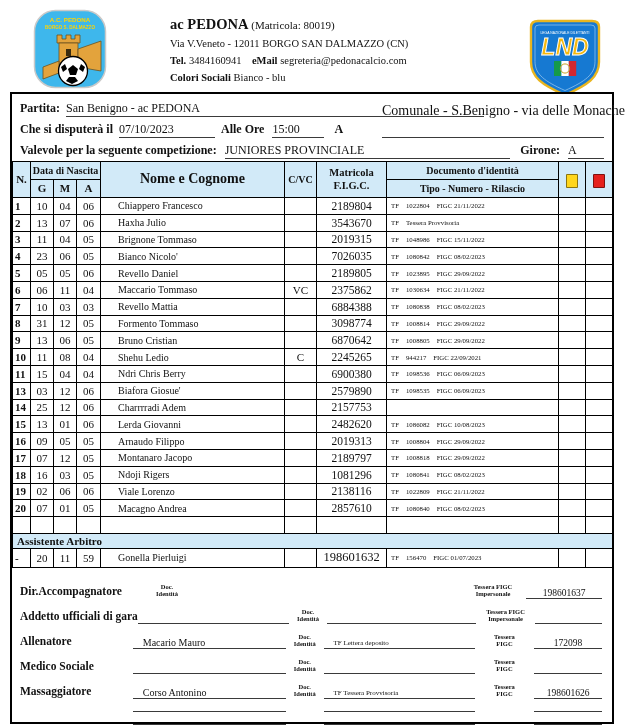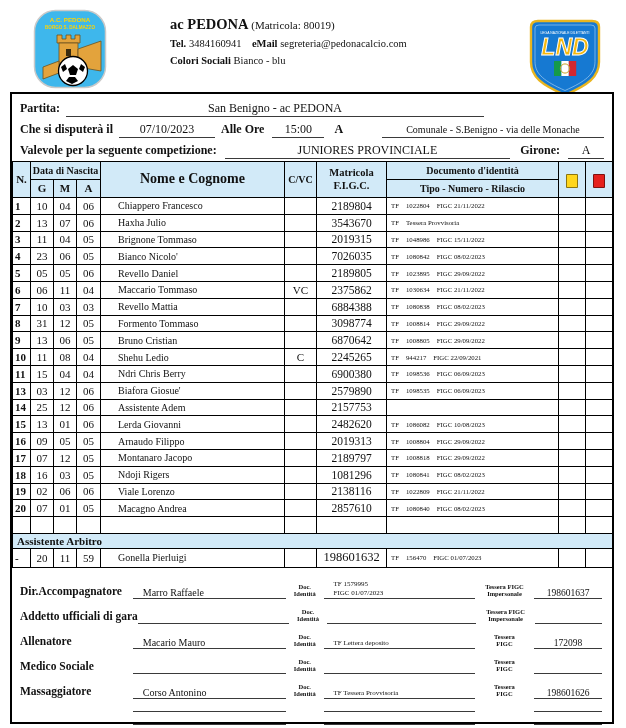--- a/index.html
+++ b/index.html
@@ -16,26 +16,26 @@
   .club-name  { font-size:14.5px; font-weight:bold; }
   .b { font-weight:bold; }
 
   
   .doc-box { position:absolute; left:10px; top:92px; width:604px; height:632px; border:2px solid #000; background:#fff; }
 
   
   .match-section { padding:2px 8px 0 8px; }
   .m-line { display:flex; align-items:flex-end; height:21px; font-size:12px; }
   .lbl { font-weight:bold; white-space:nowrap; padding-bottom:1px; }
-  .u { border-bottom:1px solid #3a3a3a; text-align:center; white-space:nowrap; }
+  .u { border-bottom:1px solid #3a3a3a; white-space:nowrap; }
   .partita-u { flex:1; margin:0 120px 0 6px; }
   .date-u { width:96px; margin:0 6px; }
   .time-u { width:52px; margin:0 8px; }
   .at-a { margin:0 10px 0 2px; }
-  .venue-wrap { margin-left:auto; width:222px; font-size:10px; padding-bottom:2px; }
+  .venue-wrap { margin-left:auto; width:222px; font-size:14px; padding-bottom:18px; }
   .comp-u { flex:1; margin:0 10px 0 8px; }
   .girone-u { width:36px; margin-left:8px; }
 
   
   table { width:100%; border-collapse:collapse; table-layout:fixed; margin-top:2px; }
   th, td { border:1px solid #000; overflow:hidden; white-space:nowrap; }
   thead th { background:#d2eaf8; font-size:10px; line-height:1.15; }
   thead tr { height:18px; }
   .th-n { font-size:11px; }
   .th-gma { font-size:11px; }
@@ -92,20 +92,21 @@
           <polygon points="40,56 45,60 43,66 37,66 35,60" fill="#000"></polygon>
           <polygon points="28,58 32,55 34,60 30,63" fill="#000"></polygon>
           <polygon points="52,58 48,55 46,60 50,63" fill="#000"></polygon>
           <polygon points="33,72 36,68 42,68 45,72 39,75" fill="#000"></polygon>
         </g>
       </svg>
     </div>
 
     <div class="club-info">
       <div class="row1"><span class="club-name">ac PEDONA</span> <span>(Matricola: 80019)</span></div>
+      <div>Via V.Veneto - 12011 BORGO SAN DALMAZZO (CN)</div>
       <div><span class="b">Tel.</span> <span>3484160941</span>&nbsp;&nbsp;&nbsp;&nbsp;<span class="b">eMail</span> <span>segreteria@pedonacalcio.com</span></div>
       <div><span class="b">Colori Sociali</span> <span>Bianco - blu</span></div>
     </div>
 
     <div class="lnd-badge">
       <svg width="86" height="84" viewBox="0 0 86 84">
         <path d="M43 81 C20 71 9 63 9 48 V13 Q9 7 16 7 H70 Q77 7 77 13 V48 C77 63 66 71 43 81 Z" fill="#1679d2" stroke="#e9b51f" stroke-width="2.4"></path>
         <path d="M43 76.5 C23 67.5 13 60.5 13 47.5 V14 Q13 11 17 11 H69 Q73 11 73 14 V47.5 C73 60.5 63 67.5 43 76.5 Z" fill="none" stroke="#8ec2ee" stroke-width="0.8"></path>
         <text x="43" y="20" font-size="3.4" fill="#fff" text-anchor="middle" font-family="Liberation Sans, sans-serif">LEGA NAZIONALE DILETTANTI</text>
         <text x="43" y="41" font-size="23" font-weight="bold" font-style="italic" fill="#f5b80e" stroke="#fff" stroke-width="0.9" text-anchor="middle" font-family="Liberation Sans, sans-serif">LND</text>
@@ -323,21 +324,21 @@
     <td class="td-matr">2579890</td>
     <td class="td-doc"><span class="doc-part">TF</span><span class="doc-part">1098535</span><span class="doc-part">FIGC 06/09/2023</span></td>
     <td></td>
     <td></td>
   </tr>
           <tr>
     <td class="td-n">14</td>
     <td class="td-date">25</td>
     <td class="td-date">12</td>
     <td class="td-date">06</td>
-    <td class="td-name">Assistente Adem</td>
+    <td class="td-name">Charrrradi Adem</td>
     <td class="td-cvc"></td>
     <td class="td-matr">2157753</td>
     <td class="td-doc"></td>
     <td></td>
     <td></td>
   </tr>
           <tr>
     <td class="td-n">15</td>
     <td class="td-date">13</td>
     <td class="td-date">01</td>
@@ -437,28 +438,23 @@
     <td class="td-doc"><span class="doc-part">TF</span><span class="doc-part">156470</span><span class="doc-part">FIGC 01/07/2023</span></td>
     <td></td>
     <td></td>
   </tr>
         </tbody>
     </table>
 
     <div class="staff">
         <div class="staff-row">
     <div class="role">Dir.Accompagnatore</div>
-    <div class="s-name">Marro Raffaele</div>
     <div class="mini">
             <div>Doc.</div>
             <div>Identità</div>
-          </div>
-    <div class="s-doc">
-            <div>TF   1579995</div>
-            <div>FIGC 01/07/2023</div>
           </div>
     <div class="mini-t">
             <div>Tessera FIGC</div>
             <div>Impersonale</div>
           </div>
     <div class="s-tess">198601637</div>
   </div>
         <div class="staff-row">
     <div class="role">Addetto ufficiali di gara</div>
     <div class="s-name"></div>

